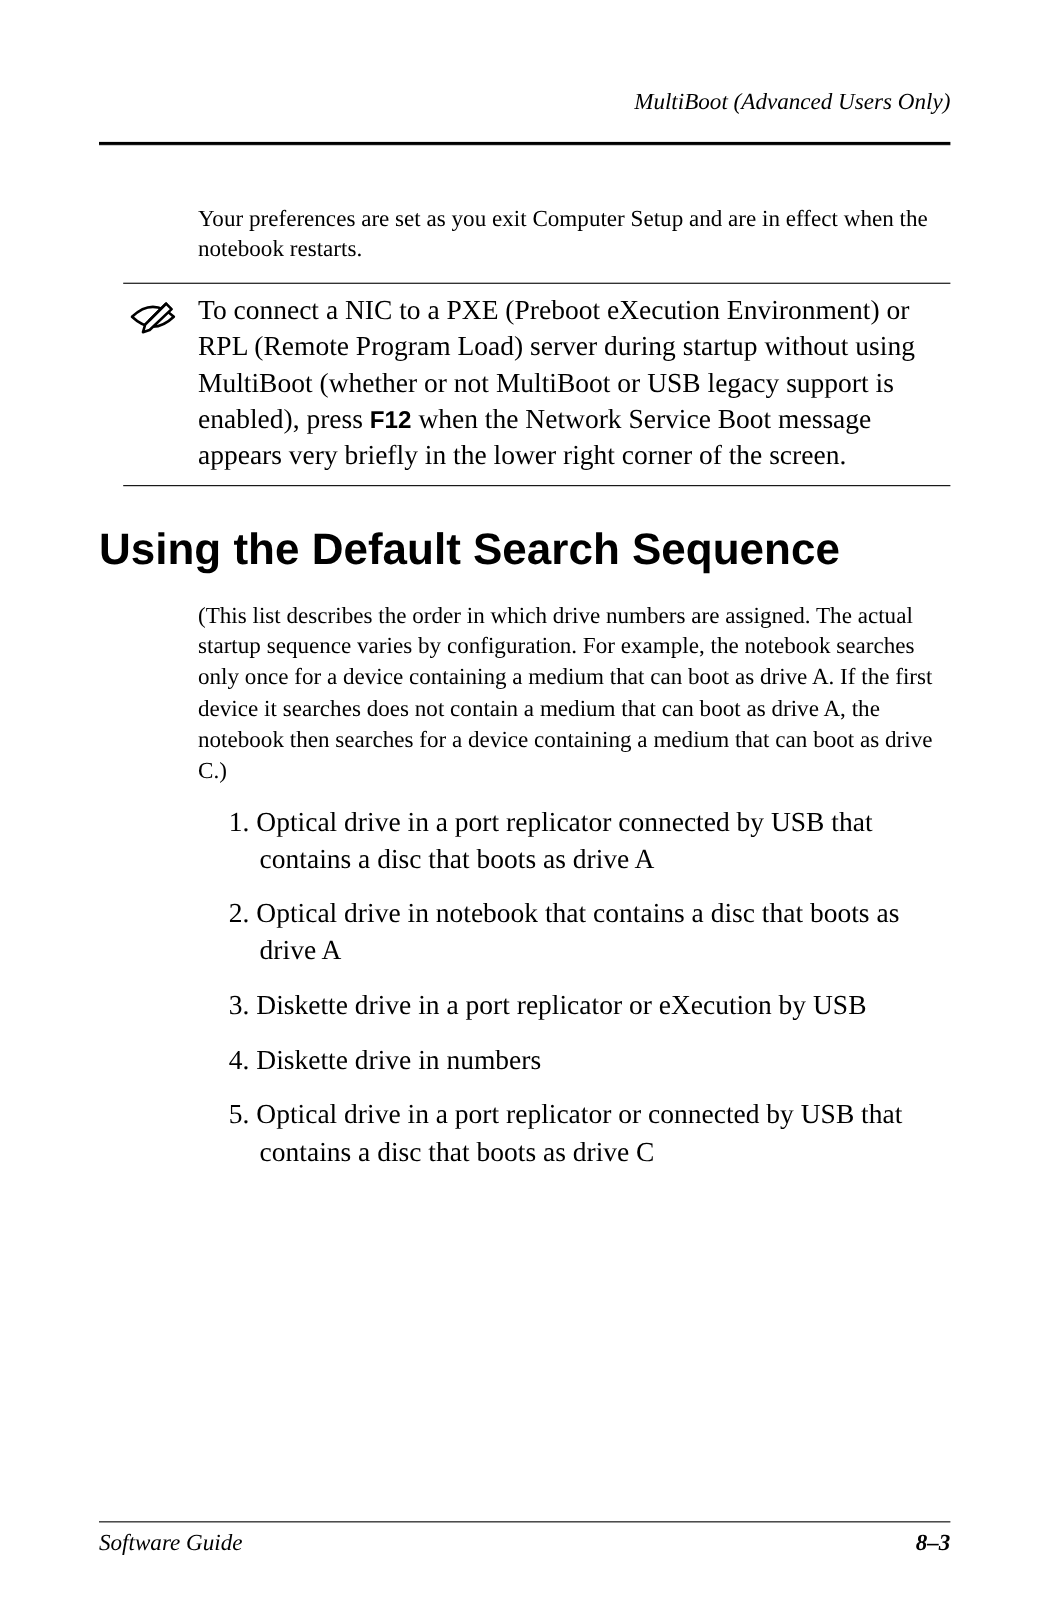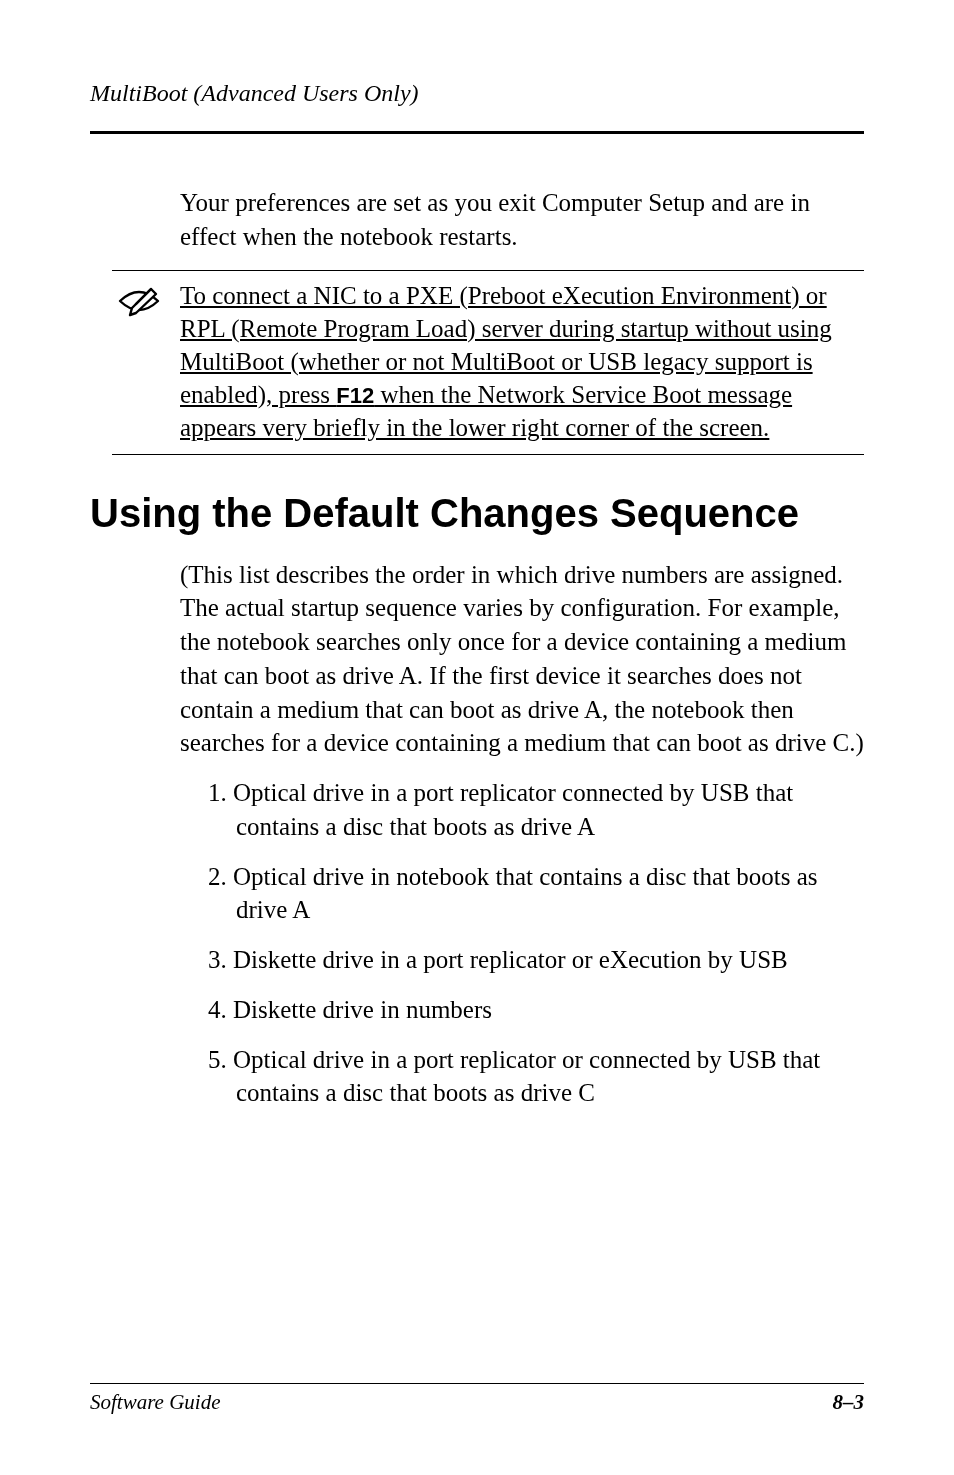--- a/index.html
+++ b/index.html
@@ -17,40 +17,41 @@
       position: relative;
     }
     .header-line {
       border-top: 2px solid #000;
       border-bottom: 1px solid #000;
       height: 3px;
       margin-bottom: 0;
       margin-top: 24px;
     }
     .header-text {
+      text-align: right;
       font-style: italic;
-      font-size: 24px;
+      font-size: 21px;
       margin-bottom: 2px;
     }
     .content {
       padding-left: 90px;
       padding-right: 0;
     }
     .ol-item {
       font-size: 25px;
       line-height: 1.35;
       margin-bottom: 16px;
       text-indent: -28px;
       padding-left: 28px;
     }
     .ol-wrapper {
       margin-left: 28px;
     }
     .para {
-      font-size: 25px;
+      font-size: 21px;
       line-height: 1.35;
       margin-bottom: 16px;
     }
     .top-sep {
       margin-top: 52px;
       margin-bottom: 20px;
     }
     .note-block {
       position: relative;
       border-top: 1.5px solid #000;
@@ -62,21 +63,20 @@
       padding-left: 68px;
     }
     .note-icon {
       position: absolute;
       left: 0;
       top: 6px;
     }
     .note-text {
       font-size: 25px;
       line-height: 1.32;
-      text-decoration: underline;
     }
     .bold-inline {
       font-family: Arial, Helvetica, sans-serif;
       font-weight: bold;
       font-size: 22px;
     }
     h1.section-title {
       font-family: Arial, Helvetica, sans-serif;
       font-weight: bold;
       font-size: 40px;
@@ -124,21 +124,21 @@
         <g fill="none" stroke="#000" stroke-width="2.4" stroke-linejoin="round" stroke-linecap="round">
           <path d="M8 24 Q 27 6 46 24 Q 27 42 8 24 Z"></path>
           <path d="M39 12 L44 17 L24 36 L18 38 L20 31 Z" fill="#fff"></path>
           <line x1="39" y1="12" x2="24" y2="27"></line>
         </g>
       </svg>
     </span>
     <p class="note-text"><span>To connect a NIC to a PXE (Preboot eXecution Environment) or RPL (Remote Program Load) server during startup without using MultiBoot (whether or not MultiBoot or USB legacy support is enabled), press </span><span class="bold-inline">F12</span><span> when the Network Service Boot message appears very briefly in the lower right corner of the screen.</span></p>
   </div>
 
-  <h1 class="section-title">Using the Default Changes Sequence</h1>
+  <h1 class="section-title">Using the Default Search Sequence</h1>
 
 
   <p class="para">(This list describes the order in which drive numbers are assigned. The actual startup sequence varies by configuration. For example, the notebook searches only once for a device containing a medium that can boot as drive A. If the first device it searches does not contain a medium that can boot as drive A, the notebook then searches for a device containing a medium that can boot as drive C.)</p>
 
   <div class="ol-wrapper">
     <p class="ol-item"><span>1.</span><span> Optical drive in a port replicator connected by USB that contains a disc that boots as drive A</span></p>
     <p class="ol-item"><span>2.</span><span> Optical drive in notebook that contains a disc that boots as drive A</span></p>
     <p class="ol-item"><span>3.</span><span> Diskette drive in a port replicator or eXecution by USB</span></p>
     <p class="ol-item"><span>4.</span><span> Diskette drive in numbers</span></p>
     <p class="ol-item"><span>5.</span><span> Optical drive in a port replicator or connected by USB that contains a disc that boots as drive C</span></p>

